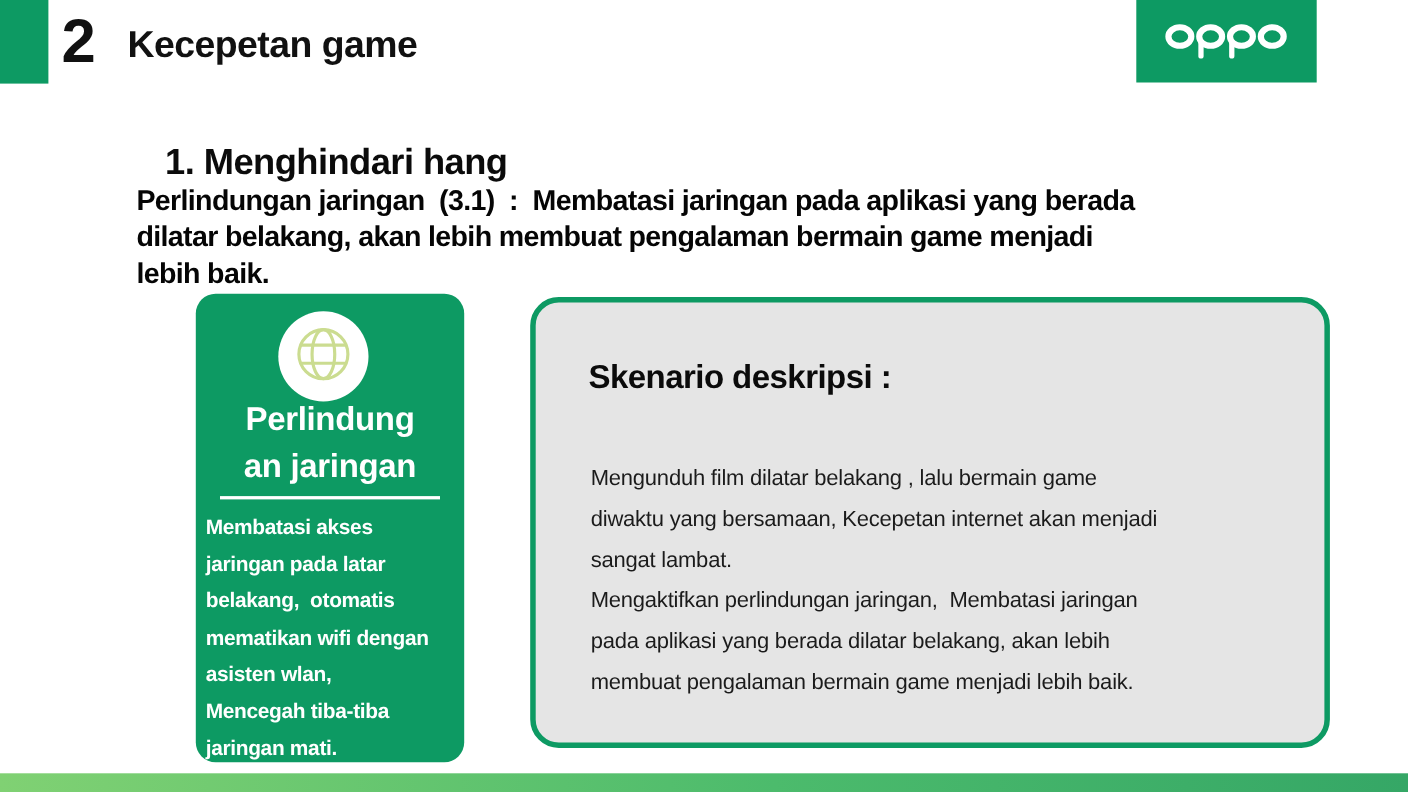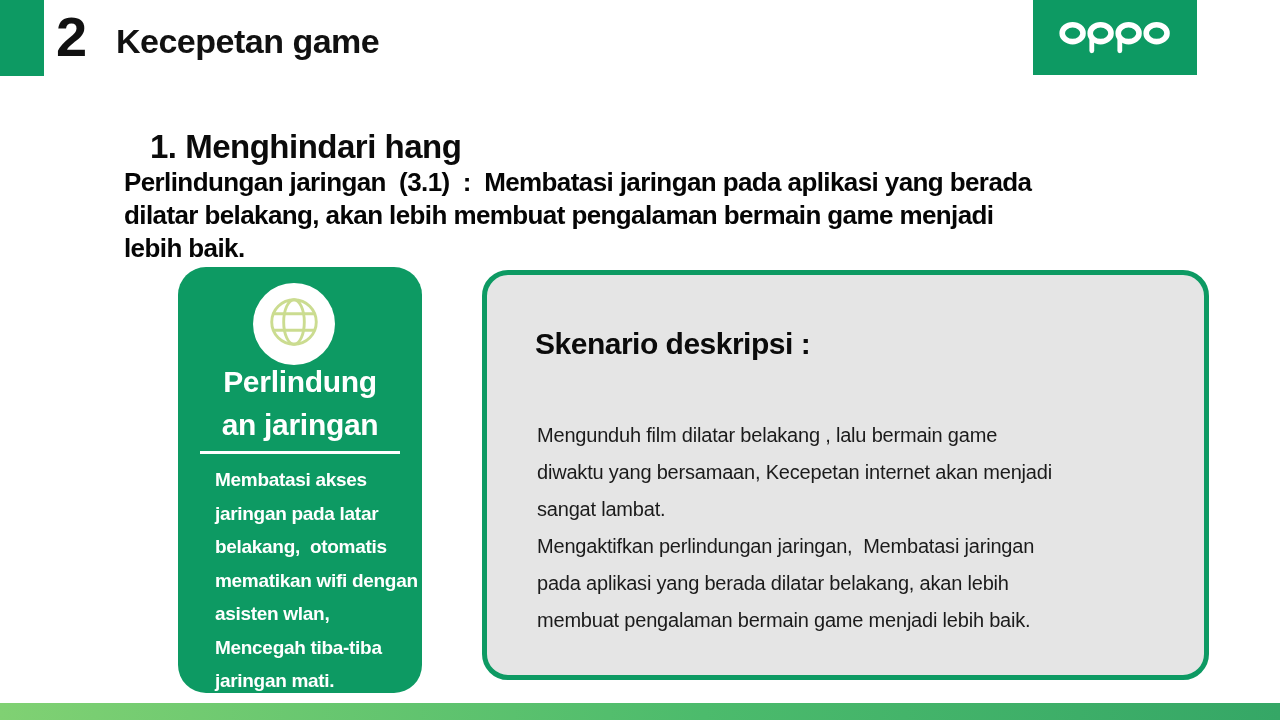--- a/index.html
+++ b/index.html
@@ -14,27 +14,27 @@
   .slide-title{position:absolute;left:116px;top:22px;font-size:34px;font-weight:bold;letter-spacing:-0.5px;color:#111;}
   .logo-box{position:absolute;left:1033px;top:0;width:164px;height:75px;background:#0d9a63;display:flex;align-items:center;justify-content:center;}
   .logo-box svg{display:block;}
 
   
   .section-heading{position:absolute;left:150px;top:101px;font-size:33px;font-weight:bold;letter-spacing:-0.5px;color:#0b0b0b;margin-top:27px;}
   .intro-text{position:absolute;left:124px;top:166px;width:1110px;font-size:26px;font-weight:bold;
     line-height:33px;letter-spacing:-0.6px;white-space:pre-wrap;color:#050505;}
 
   
-  .feature-card{position:absolute;left:178px;top:267px;width:244px;height:426px;background:#0d9a63;border-radius:28px;}
+  .feature-card{position:absolute;left:178px;top:267px;width:244px;height:426px;background:#0d9a63;border-radius:18px;}
   .globe-circle{position:absolute;left:75px;top:16px;width:82px;height:82px;border-radius:50%;background:#ffffff;
     display:flex;align-items:center;justify-content:center;}
   .feature-title{position:absolute;left:0;top:93px;width:244px;text-align:center;color:#ffffff;
     font-size:30px;font-weight:bold;line-height:43px;white-space:pre-line;letter-spacing:-0.3px;}
   .feature-underline{position:absolute;left:22px;top:184px;width:200px;height:3px;background:#ffffff;}
-  .feature-body{position:absolute;left:37px;top:196px;width:410px;color:#ffffff;
+  .feature-body{position:absolute;left:9px;top:196px;width:410px;color:#ffffff;
     font-size:19px;font-weight:bold;line-height:33.5px;white-space:pre-wrap;letter-spacing:-0.3px;}
 
   
   .scenario-card{position:absolute;left:435px;top:270px;width:727px;height:410px;background:#e5e5e5;
     border:5px solid #0d9a63;border-radius:26px;box-sizing:border-box;margin-left:47px;}
   .scenario-heading{position:absolute;left:48px;top:52px;font-size:30px;font-weight:bold;letter-spacing:-0.5px;color:#0b0b0b;}
   .scenario-body{position:absolute;left:50px;top:142px;width:560px;font-size:20px;color:#1b1b1b;
     line-height:37px;white-space:pre-wrap;letter-spacing:-0.2px;}
 
   

